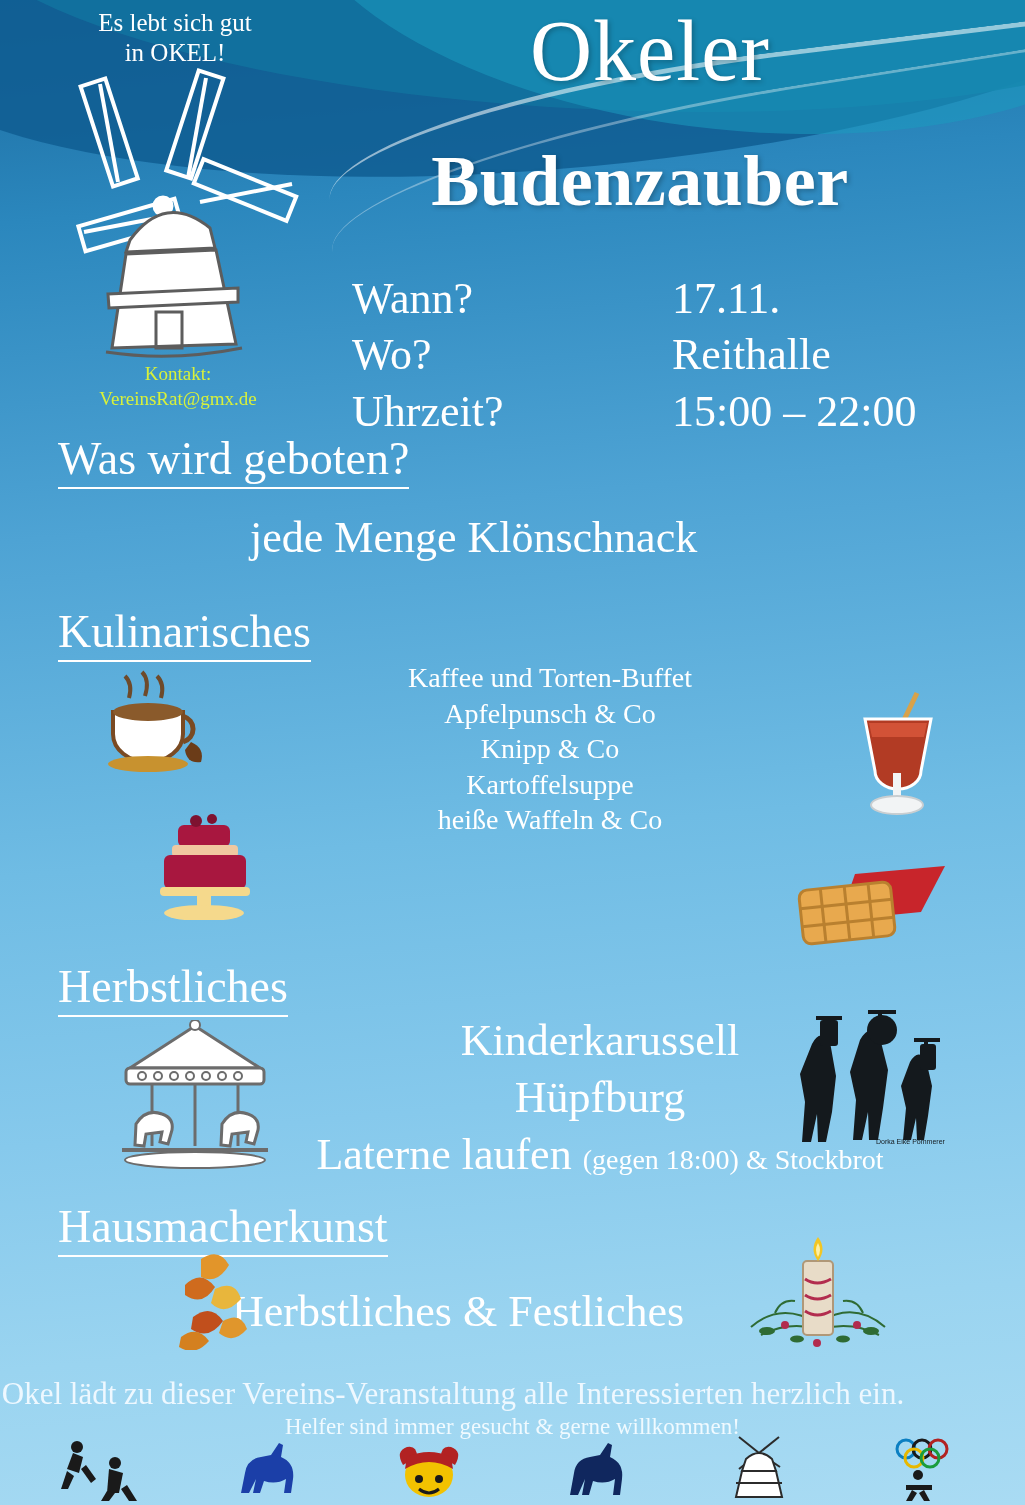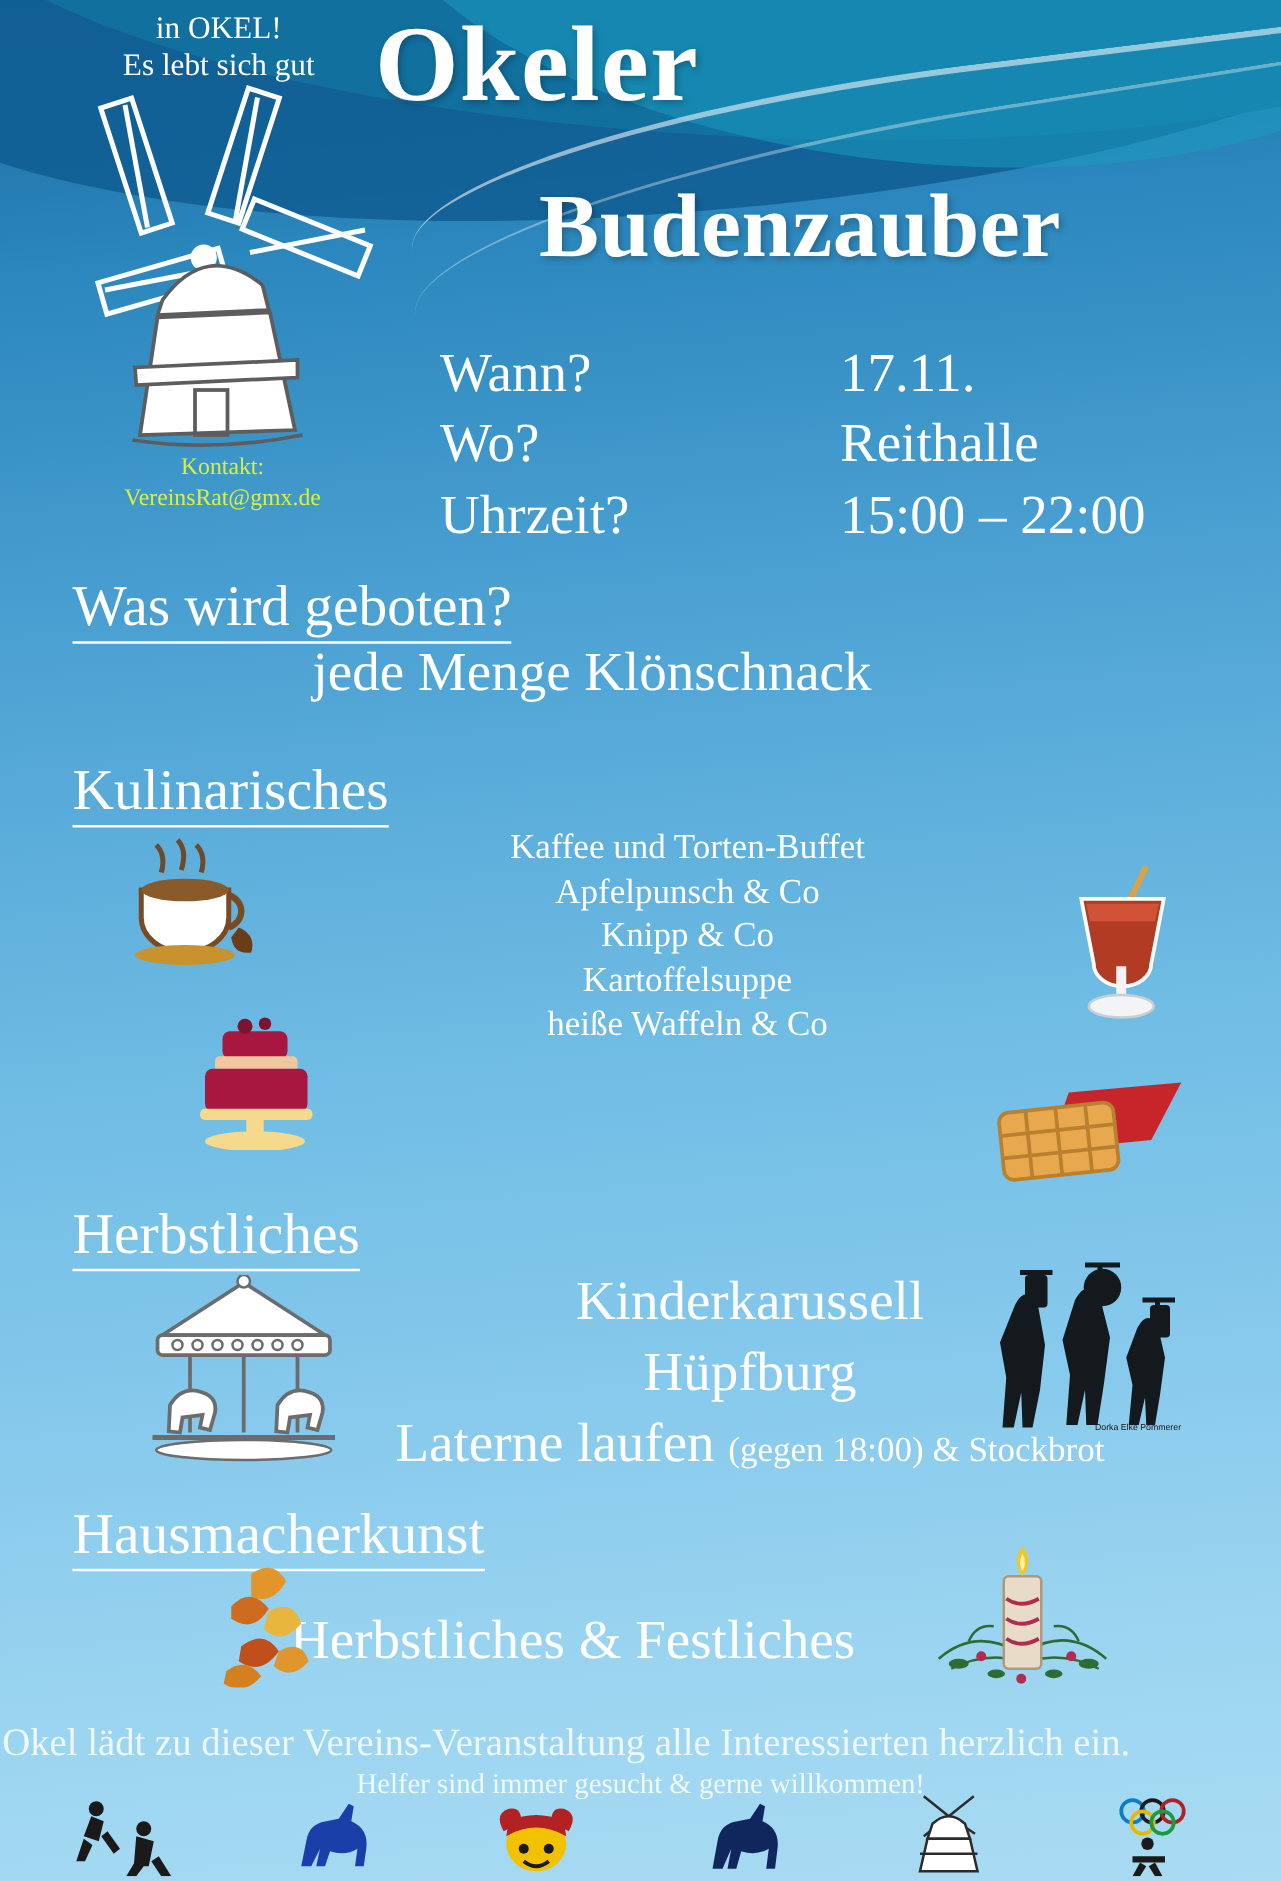--- a/index.html
+++ b/index.html
@@ -102,22 +102,23 @@
     text-align: center;
     color: #d8f13a;
     font-size: 19px;
     line-height: 1.3;
   }
   .title-1 {
     position: absolute;
     top: 8px;
     left: 300px;
     width: 700px;
+    text-align: center;
     font-size: 86px;
-    font-weight: bold;
+    font-weight: normal;
     letter-spacing: 1px;
     line-height: 1;
     text-shadow: 2px 2px 5px rgba(0,0,0,0.25);
   }
   .title-2 {
     position: absolute;
     top: 145px;
     left: 270px;
     width: 740px;
     text-align: center;
@@ -149,21 +150,21 @@
 
   
   .section-head {
     position: absolute;
     font-size: 46px;
     border-bottom: 2px solid #ffffff;
     padding-bottom: 2px;
     display: inline-block;
     white-space: nowrap;
   }
-  .sec-offer { top: 458px; left: 58px; }
+  .sec-offer { top: 432px; left: 58px; }
   .offer-line {
     position: absolute;
     top: 512px;
     left: 250px;
     font-size: 44px;
   }
   .sec-culin { top: 605px; left: 58px; }
   .culin-list {
     position: absolute;
     top: 660px;
@@ -250,22 +251,22 @@
 
 <div class="poster">
 
   <div class="swoosh-a"></div>
   <div class="swoosh-b"></div>
   <div class="swoosh-c"></div>
   <div class="swoosh-line"></div>
   <div class="swoosh-line2"></div>
 
   <div class="tagline">
+    <div>Es lebt sich gut</div>
     <div>in OKEL!</div>
-    <div>Es lebt sich gut</div>
   </div>
 
   <div class="windmill">
     <svg viewBox="0 0 240 300" width="240" height="300">
       <g stroke="#ffffff" stroke-width="3" fill="#ffffff">
 
         <g fill="none" stroke="#ffffff" stroke-width="4">
           <rect x="36" y="18" width="26" height="105" transform="rotate(-18 49 70)"></rect>
           <rect x="122" y="10" width="26" height="105" transform="rotate(18 135 62)"></rect>
           <rect x="20" y="150" width="100" height="26" transform="rotate(-16 70 163)"></rect>

